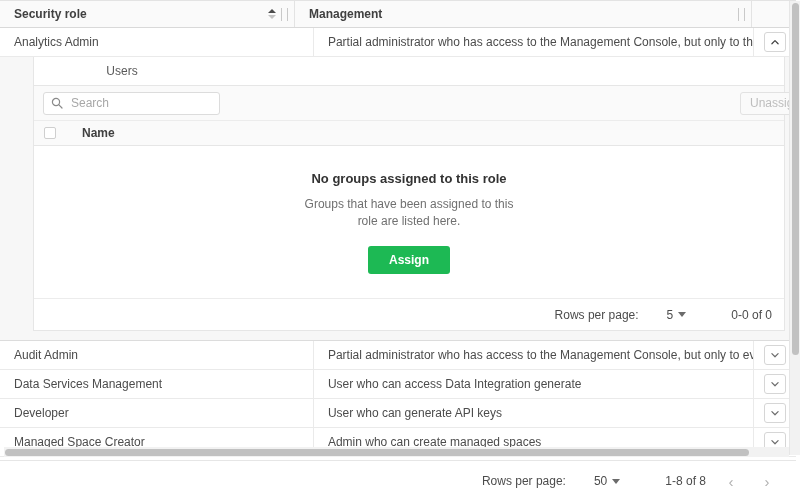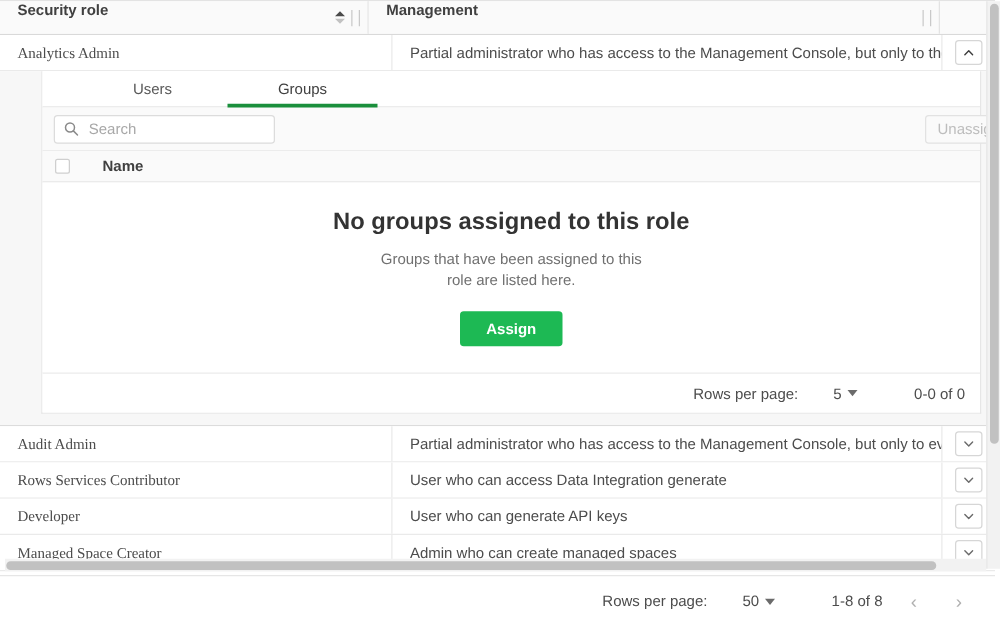--- a/index.html
+++ b/index.html
@@ -32,21 +32,21 @@
 
   .hdr-row {
     display: flex;
     height: 28px;
     background: #fafafa;
     border-bottom: 1px solid #d9d9d9;
     border-top: 1px solid #e3e3e3;
   }
   .hdr-cell {
     display: flex;
-    align-items: flex-start;
+    align-items: center;
     font-size: 12px;
     font-weight: bold;
     color: #404040;
     padding-left: 14px;
     position: relative;
     background: #fafafa;
   }
   .hdr-cell.c-role { width: 295px; border-right: 1px solid #e3e3e3; }
   .hdr-cell.c-desc { width: 457px; border-right: 1px solid #e3e3e3; }
   .hdr-cell.c-act   { width: 44px; padding-left: 0; }
@@ -78,21 +78,21 @@
   }
   .cell {
     display: flex;
     align-items: center;
     padding-left: 14px;
     font-size: 12px;
     color: #4c4c4c;
     white-space: nowrap;
     overflow: hidden;
   }
-  .cell.c-role { width: 326px; border-right: 1px solid #eaeaea; font-family: Liberation Serif, serif; }
+  .cell.c-role { width: 326px; border-right: 1px solid #eaeaea; }
   .cell.c-desc { width: 457px; border-right: 1px solid #eaeaea; }
   .cell.c-act  { width: 44px; padding-left: 0; justify-content: center; }
 
   .chev-btn {
     width: 22px; height: 20px;
     border: 1px solid #d6d6d6;
     border-radius: 3px;
     background: #ffffff;
     display: flex; align-items: center; justify-content: center;
     cursor: pointer;
@@ -203,21 +203,21 @@
   }
 
   .empty-state {
     height: 152px;
     display: flex; flex-direction: column;
     align-items: center; justify-content: center;
     background: #ffffff;
     gap: 0;
   }
   .empty-title {
-    font-size: 19px; font-weight: bold; color: #333333;
+    font-size: 13px; font-weight: bold; color: #333333;
     margin-bottom: 10px;
   }
   .empty-sub {
     font-size: 12px; color: #707070;
     text-align: center; line-height: 17px;
     width: 220px;
     margin-bottom: 16px;
   }
   .assign-btn {
     background: var(--accent-btn, #1db954);
@@ -348,23 +348,20 @@
     </div>
 
     <div class="expand-region">
       <div class="expand-gutter"></div>
       <div class="expand-card">
 
         <div class="tabs">
           <div class="tab">
             <span>Users</span>
           </div>
-          <div class="tab active">
-            <span>Groups</span>
-          </div>
         </div>
 
         <div class="toolbar">
           <div class="search-box">
             <svg width="12" height="12" viewBox="0 0 12 12">
               <circle cx="5" cy="5" r="3.6" fill="none" stroke="#8a8a8a" stroke-width="1.2"></circle>
               <line x1="7.7" y1="7.7" x2="11" y2="11" stroke="#8a8a8a" stroke-width="1.2" stroke-linecap="round"></line>
             </svg>
             <input type="text" value="" placeholder="Search" style="">
           </div>
@@ -402,21 +399,21 @@
       <div class="cell c-act">
         <button class="chev-btn">
           <svg width="9" height="6" viewBox="0 0 9 6">
             <path d="M1 1.5 L4.5 5 L8 1.5" fill="none" stroke="#6b6b6b" stroke-width="1.3" stroke-linecap="round" stroke-linejoin="round"></path>
           </svg>
         </button>
       </div>
     </div>
 
     <div class="data-row">
-      <div class="cell c-role">Rows Services Contributor</div>
+      <div class="cell c-role">Data Services Management</div>
       <div class="cell c-desc">User who can access Data Integration generate</div>
       <div class="cell c-act">
         <button class="chev-btn">
           <svg width="9" height="6" viewBox="0 0 9 6">
             <path d="M1 1.5 L4.5 5 L8 1.5" fill="none" stroke="#6b6b6b" stroke-width="1.3" stroke-linecap="round" stroke-linejoin="round"></path>
           </svg>
         </button>
       </div>
     </div>
 

